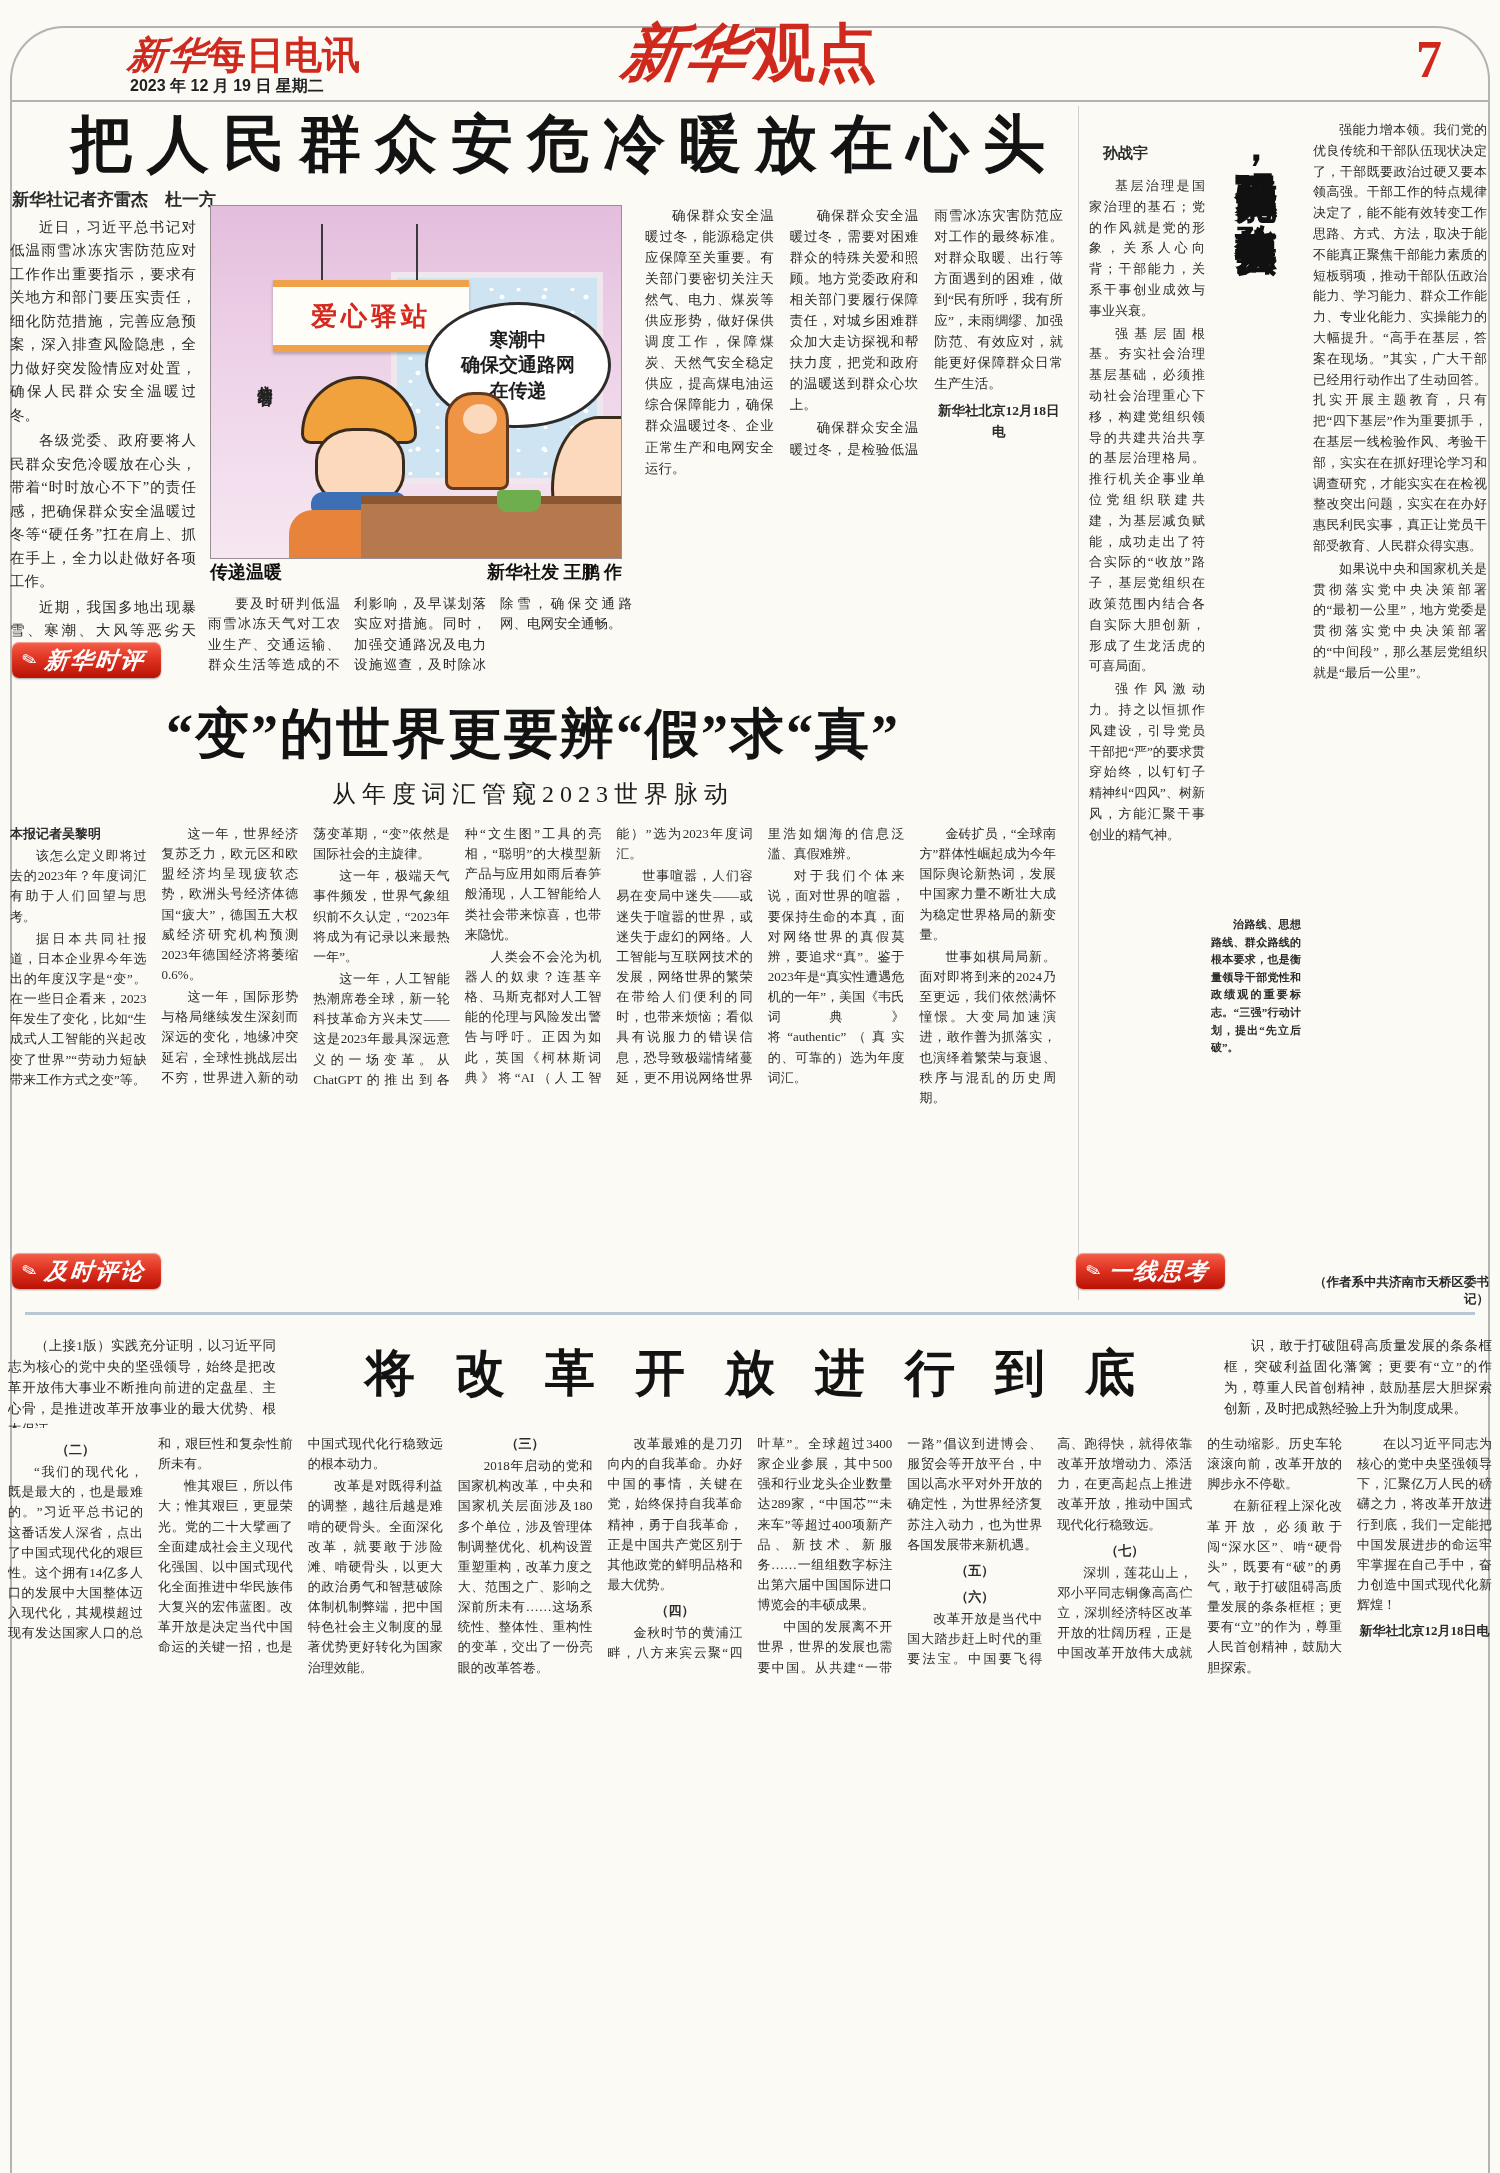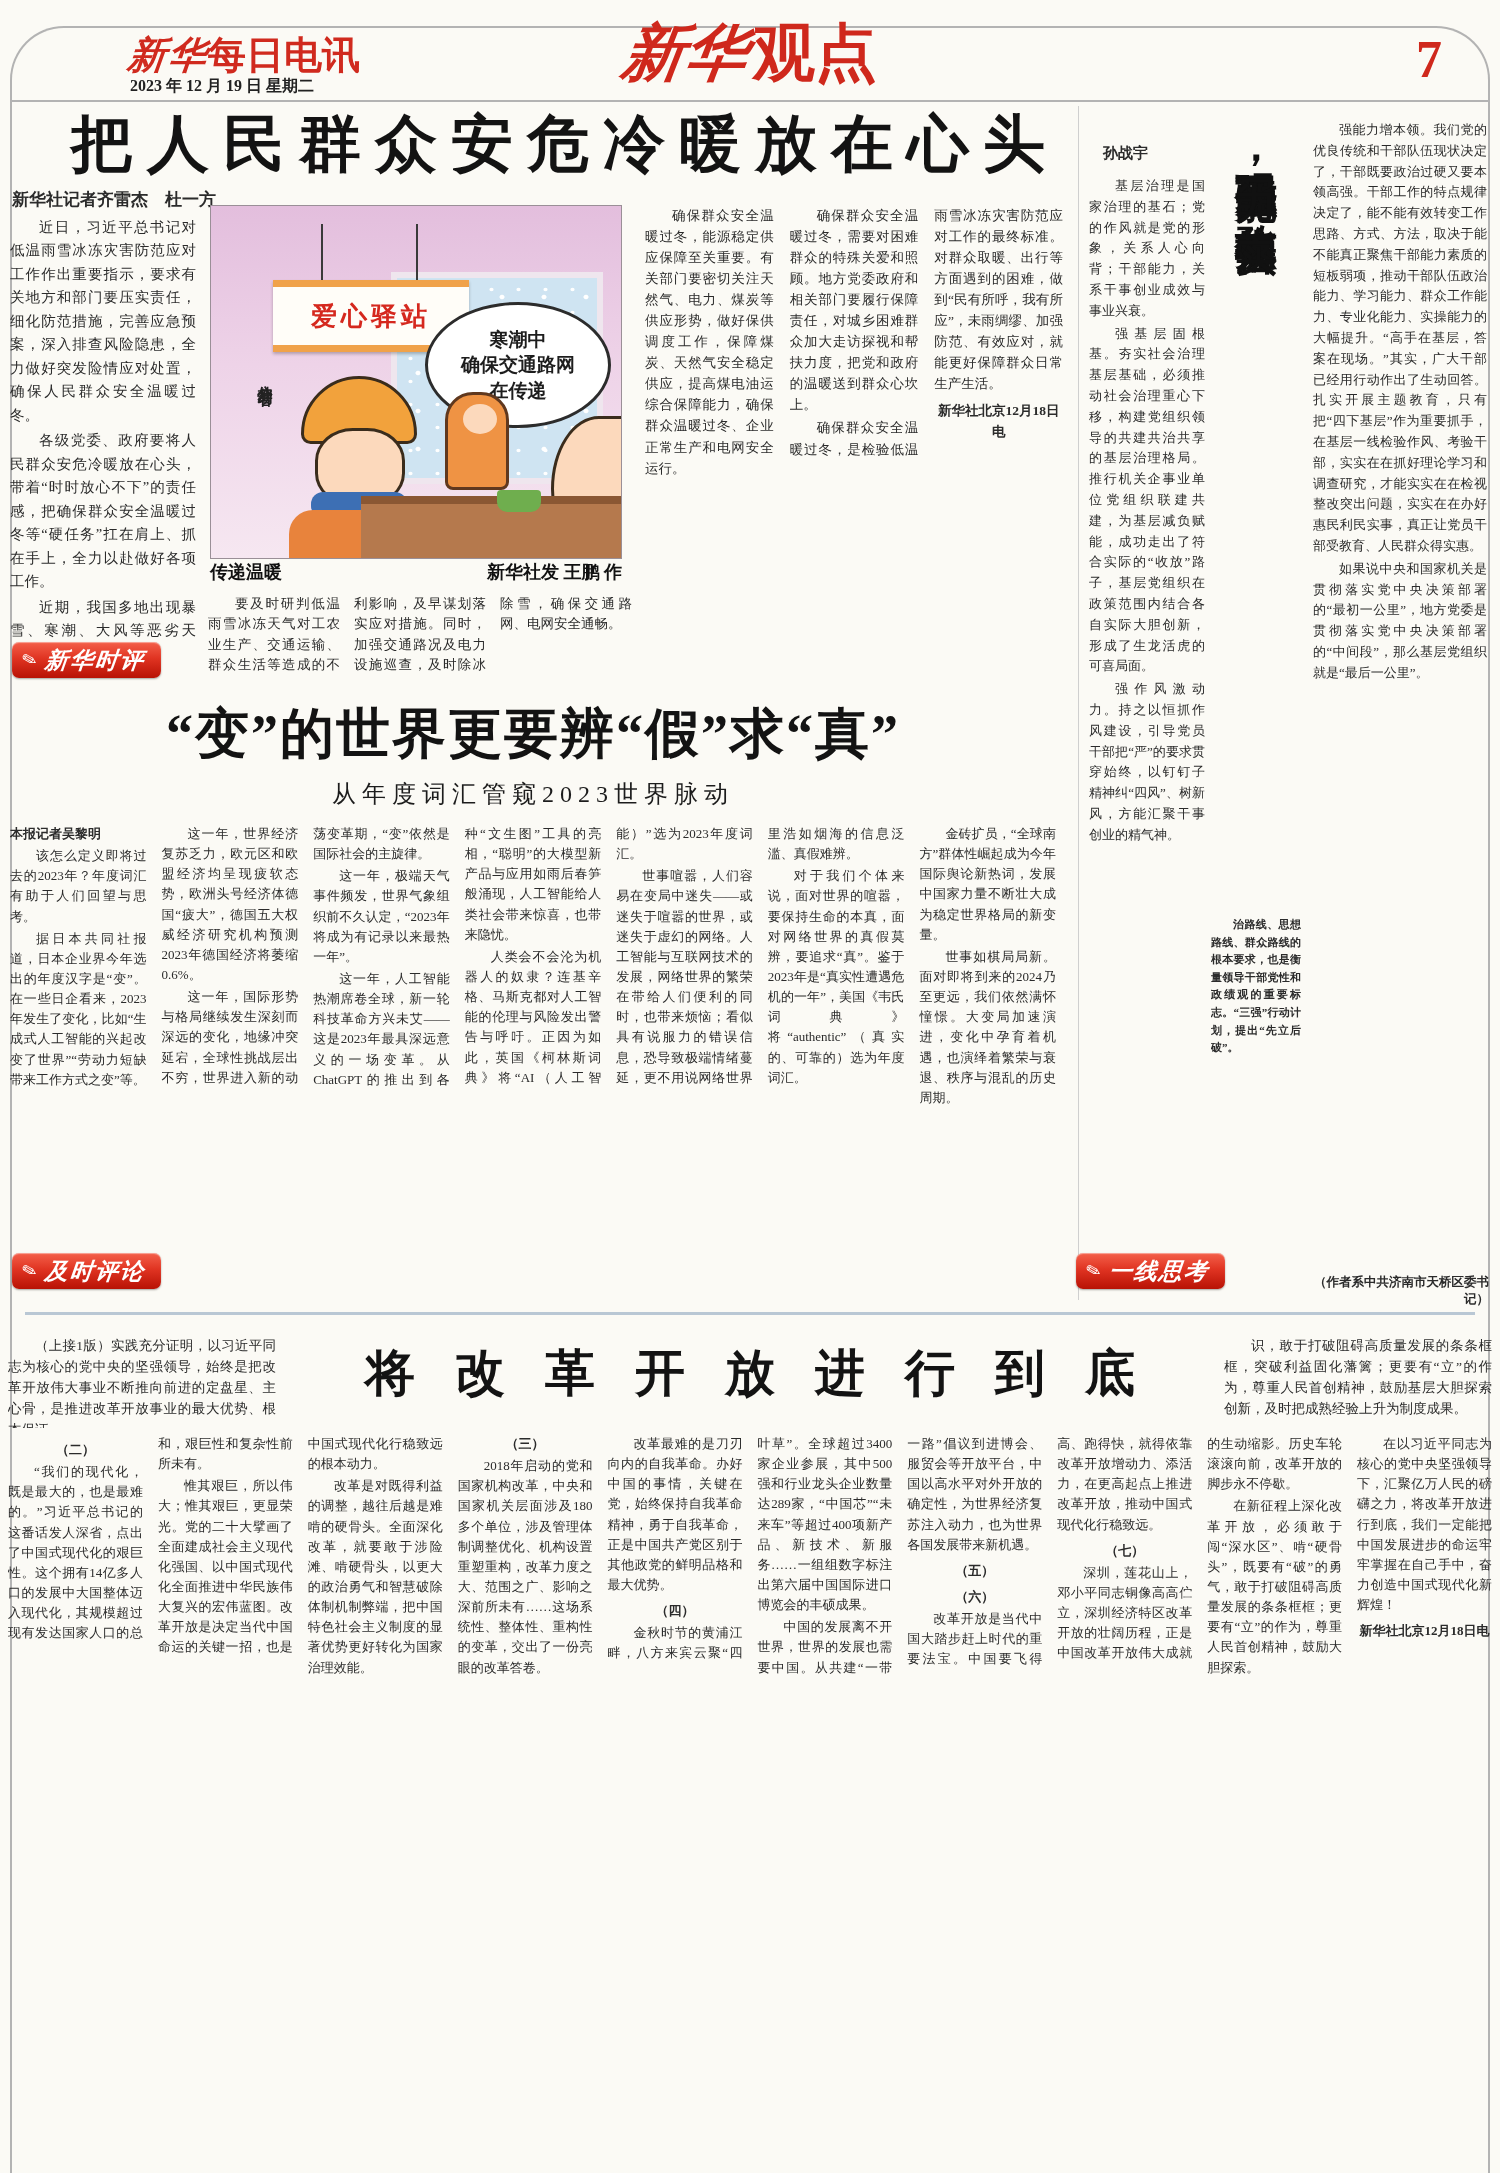--- a/index.html
+++ b/index.html
@@ -7,21 +7,21 @@
          font-family:"Liberation Serif","DejaVu Serif",serif;color:#2b2b2b;}
   
   .frame{position:absolute;left:10px;right:10px;top:26px;height:2147px;border:2px solid #b3b3b3;
          border-bottom:none;border-radius:54px 54px 0 0;pointer-events:none;}
   .header-rule{position:absolute;left:10px;right:10px;top:100px;border-top:2px solid #b3b3b3;}
 
   
   .logo{position:absolute;left:128px;top:36px;color:#d02a1e;font-weight:bold;font-size:38px;line-height:1;white-space:nowrap;}
   .logo .calli{font-style:italic;transform:skewX(-6deg);display:inline-block;letter-spacing:2px;}
   .date{position:absolute;left:130px;top:76px;font-size:16px;font-weight:bold;color:#222;
-        font-family:Liberation Serif, serif;}
+        font-family:Liberation Sans, sans-serif;}
   .section-title{position:absolute;left:540px;top:22px;width:420px;text-align:center;color:#cf281c;
         font-size:62px;font-weight:bold;line-height:1;white-space:nowrap;}
   .section-title .calli{font-style:italic;transform:skewX(-8deg);display:inline-block;margin-right:6px;}
   .page-no{position:absolute;right:58px;top:30px;color:#cf281c;font-size:52px;font-weight:bold;}
 
   
   p{margin:0;text-indent:2em;text-align:justify;}
   .cols p{margin-bottom:2px;}
   .sec{text-align:center;text-indent:0;font-weight:bold;margin:6px 0;}
   .dateline{text-align:center;font-weight:bold;text-indent:0;margin-top:6px;}
@@ -204,21 +204,21 @@
         <p>该怎么定义即将过去的2023年？年度词汇有助于人们回望与思考。</p>
         <p>据日本共同社报道，日本企业界今年选出的年度汉字是“变”。在一些日企看来，2023年发生了变化，比如“生成式人工智能的兴起改变了世界”“劳动力短缺带来工作方式之变”等。</p>
         <p>这一年，世界经济复苏乏力，欧元区和欧盟经济均呈现疲软态势，欧洲头号经济体德国“疲大”，德国五大权威经济研究机构预测2023年德国经济将萎缩0.6%。</p>
         <p>这一年，国际形势与格局继续发生深刻而深远的变化，地缘冲突延宕，全球性挑战层出不穷，世界进入新的动荡变革期，“变”依然是国际社会的主旋律。</p>
         <p>这一年，极端天气事件频发，世界气象组织前不久认定，“2023年将成为有记录以来最热一年”。</p>
         <p>这一年，人工智能热潮席卷全球，新一轮科技革命方兴未艾——这是2023年最具深远意义的一场变革。从ChatGPT的推出到各种“文生图”工具的亮相，“聪明”的大模型新产品与应用如雨后春笋般涌现，人工智能给人类社会带来惊喜，也带来隐忧。</p>
         <p>人类会不会沦为机器人的奴隶？连基辛格、马斯克都对人工智能的伦理与风险发出警告与呼吁。正因为如此，英国《柯林斯词典》将“AI（人工智能）”选为2023年度词汇。</p>
         <p>世事喧嚣，人们容易在变局中迷失——或迷失于喧嚣的世界，或迷失于虚幻的网络。人工智能与互联网技术的发展，网络世界的繁荣在带给人们便利的同时，也带来烦恼；看似具有说服力的错误信息，恐导致极端情绪蔓延，更不用说网络世界里浩如烟海的信息泛滥、真假难辨。</p>
         <p>对于我们个体来说，面对世界的喧嚣，要保持生命的本真，面对网络世界的真假莫辨，要追求“真”。鉴于2023年是“真实性遭遇危机的一年”，美国《韦氏词典》将“authentic”（真实的、可靠的）选为年度词汇。</p>
         <p>金砖扩员，“全球南方”群体性崛起成为今年国际舆论新热词，发展中国家力量不断壮大成为稳定世界格局的新变量。</p>
-        <p>世事如棋局局新。面对即将到来的2024乃至更远，我们依然满怀憧憬。大变局加速演进，变化中孕育着机遇，也演绎着繁荣与衰退、秩序与混乱的历史周期。</p>
+        <p>世事如棋局局新。面对即将到来的2024乃至更远，我们依然满怀憧憬。大变局加速演进，敢作善为抓落实，也演绎着繁荣与衰退、秩序与混乱的历史周期。</p>
       </div>
   </div>
   <div class="badge" style="left:12px;top:1253px;">
     <span class="pen">✎</span>
     <span class="btxt">及时评论</span>
   </div>
 
   <div class="divider"></div>
 
   <div class="a4-headline">将改革开放进行到底</div>

